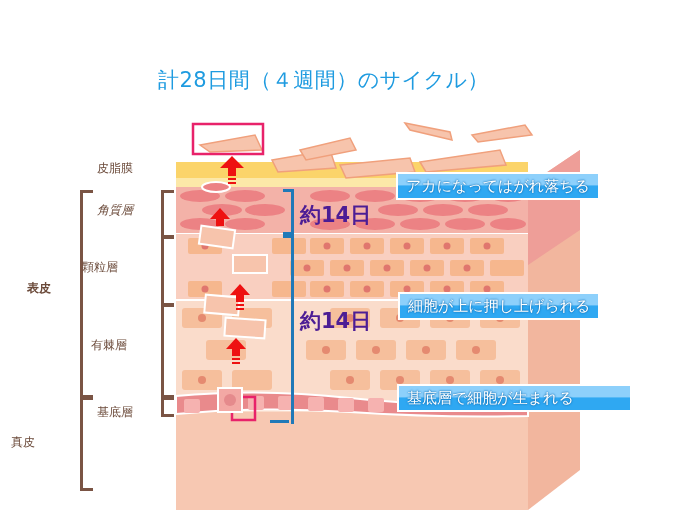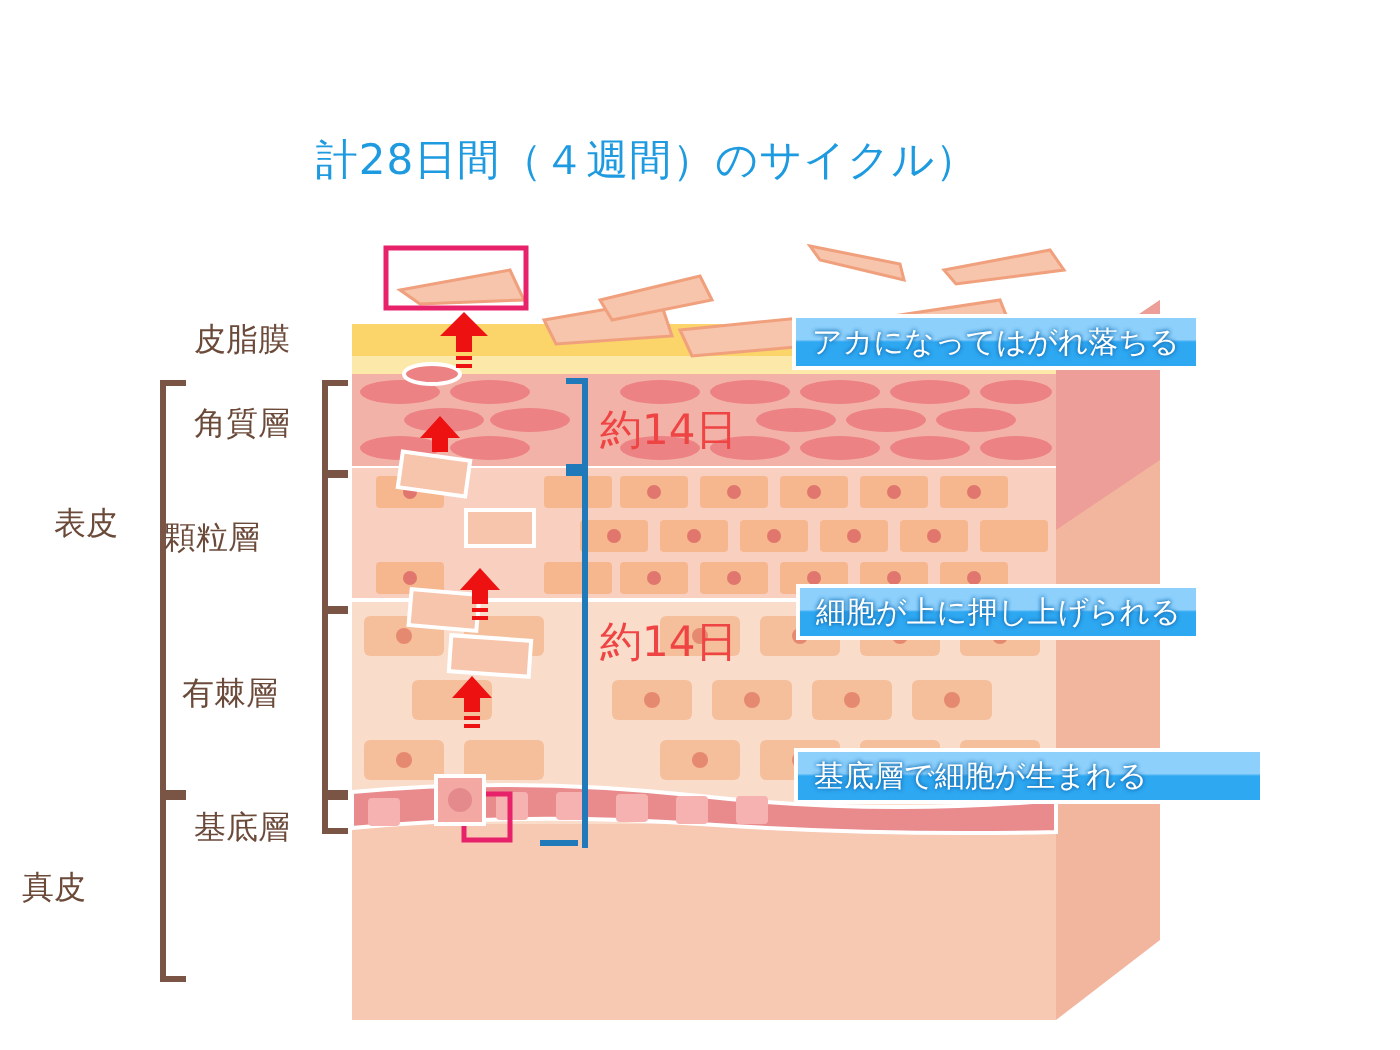--- a/index.html
+++ b/index.html
@@ -1,22 +1,22 @@
 <!DOCTYPE html>
 <html><head>
 <meta charset="utf-8">
 <style>
   html,body{margin:0;padding:0;background:#fff;}
   body{width:700px;height:525px;position:relative;overflow:hidden;font-family:"DejaVu Sans","Liberation Sans",sans-serif;}
   .abs{position:absolute;}
   .title{left:0;width:647px;top:66px;text-align:center;color:#1e9be0;font-size:21px;letter-spacing:0.5px;}
-  .lbl{color:#6b4a3a;font-size:16px;}
+  .lbl{color:#6b4a3a;font-size:12px;}
   .bracket{border:3px solid #7a5444;border-right:none;width:10px;}
   .bbl{border:3px solid #2079b8;border-left:none;width:8px;}
-  .blue-day{color:#ef4444;font-size:21px;}
+  .blue-day{color:#4c1d95;font-size:21px;font-weight:bold;}
   .callout{height:24px;line-height:24px;padding:0 8px;color:#fff;font-size:15px;border:2px solid #fff;
     background:linear-gradient(#8dd0fb 0%,#8dd0fb 45%,#2fa8f2 50%,#2fa8f2 100%);
     text-shadow:0 0 2px #1573b8,0 0 2px #1573b8;white-space:nowrap;}
   svg{position:absolute;left:0;top:0;}
 </style>
 </head>
 <body>
 
 <svg width="700" height="525">
 
@@ -183,28 +183,28 @@
 <div class="abs title">計28日間（４週間）のサイクル）</div>
 
 <div class="abs bracket" style="left:80px;top:190px;height:202px;"></div>
 <div class="abs bracket" style="left:80px;top:397px;height:88px;"></div>
 <div class="abs bracket" style="left:161px;top:190px;height:42px;"></div>
 <div class="abs bracket" style="left:161px;top:236px;height:64px;"></div>
 <div class="abs bracket" style="left:161px;top:304px;height:88px;"></div>
 <div class="abs bracket" style="left:161px;top:397px;height:14px;"></div>
 
 <div class="abs lbl" style="left:97px;top:160px;">皮脂膜</div>
-<div class="abs lbl" style="left:97px;top:202px;">角質層</div>
+<div class="abs lbl" style="left:97px;top:202px;font-style:italic;">角質層</div>
 <div class="abs lbl" style="left:82px;top:259px;">顆粒層</div>
 <div class="abs lbl" style="left:91px;top:337px;">有棘層</div>
 <div class="abs lbl" style="left:97px;top:404px;">基底層</div>
-<div class="abs lbl" style="left:27px;top:252px;">表皮</div>
+<div class="abs lbl" style="left:27px;top:280px;font-weight:bold;">表皮</div>
 <div class="abs lbl" style="left:11px;top:434px;">真皮</div>
 
 <div class="abs bbl" style="left:283px;top:189px;height:40px;"></div>
 <div class="abs bbl" style="left:283px;top:235px;height:186px;border-bottom:none;border-right:3px solid #2079b8;"></div>
 <div class="abs" style="left:270px;top:420px;width:19px;border-top:3px solid #2079b8;"></div>
 <div class="abs blue-day" style="left:300px;top:201px;">約14日</div>
 <div class="abs blue-day" style="left:300px;top:307px;">約14日</div>
 
-<div class="abs callout" style="left:396px;top:157px;">アカになってはがれ落ちる</div>
+<div class="abs callout" style="left:396px;top:172px;">アカになってはがれ落ちる</div>
 <div class="abs callout" style="left:398px;top:292px;text-align:right;">細胞が上に押し上げられる</div>
-<div class="abs callout" style="left:397px;top:374px;width:215px;">基底層で細胞が生まれる</div>
+<div class="abs callout" style="left:397px;top:384px;width:215px;">基底層で細胞が生まれる</div>
 
 </body></html>

